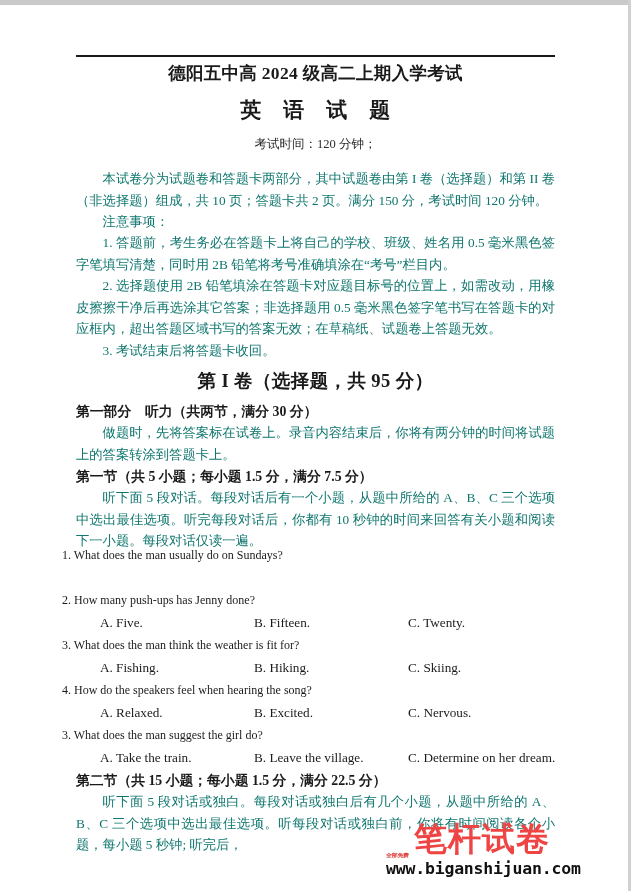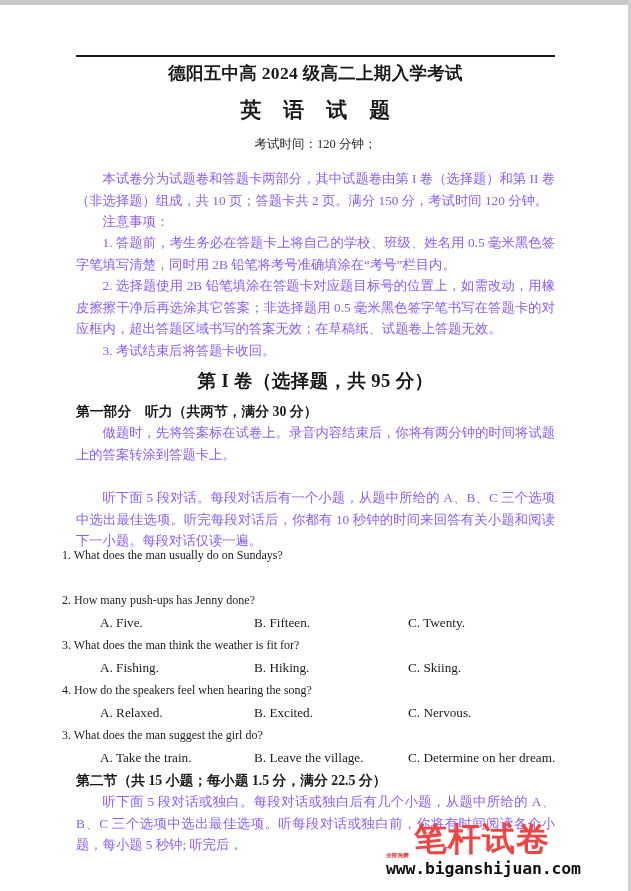--- a/index.html
+++ b/index.html
@@ -82,21 +82,21 @@
   }
 
   .body-block {
     position: absolute;
     left: 76px;
     width: 479px;
     font-size: 13.3px;
     line-height: 21.5px;
     text-align: justify;
     text-justify: inter-ideograph;
-    color: #8b5cf6;
+    color: #0f766e;
   }
   .indent { text-indent: 2em; }
 
   .section-title {
     position: absolute;
     left: 76px;
     width: 479px;
     text-align: center;
     font-size: 18.5px;
     font-weight: bold;
@@ -203,20 +203,21 @@
   <div class="body-block indent" style="top:270px;">2. 选择题使用 2B 铅笔填涂在答题卡对应题目标号的位置上，如需改动，用橡皮擦擦干净后再选涂其它答案；非选择题用 0.5 毫米黑色签字笔书写在答题卡的对应框内，超出答题区域书写的答案无效；在草稿纸、试题卷上答题无效。</div>
 
   <div class="body-block indent" style="top:335px;">3. 考试结束后将答题卡收回。</div>
 
   <div class="section-title" style="top:363px;">第 I 卷（选择题，共 95 分）</div>
 
   <div class="heading" style="top:396px;">第一部分　听力（共两节，满分 30 分）</div>
 
   <div class="body-block indent" style="top:417px;">做题时，先将答案标在试卷上。录音内容结束后，你将有两分钟的时间将试题上的答案转涂到答题卡上。</div>
 
+  <div class="heading" style="top:461px;">第一节（共 5 小题；每小题 1.5 分，满分 7.5 分）</div>
 
   <div class="body-block indent" style="top:482px;">听下面 5 段对话。每段对话后有一个小题，从题中所给的 A、B、C 三个选项中选出最佳选项。听完每段对话后，你都有 10 秒钟的时间来回答有关小题和阅读下一小题。每段对话仅读一遍。</div>
 
   <div class="q-stem" style="top:540px;">1. What does the man usually do on Sundays?</div>
 
   <div class="q-stem" style="top:585px;">2. How many push-ups has Jenny done?</div>
   <div class="q-options" style="top:608px;">
     <span class="opt opt-a">A. Five.</span>
     <span class="opt opt-b">B. Fifteen.</span>
     <span class="opt opt-c">C. Twenty.</span>

